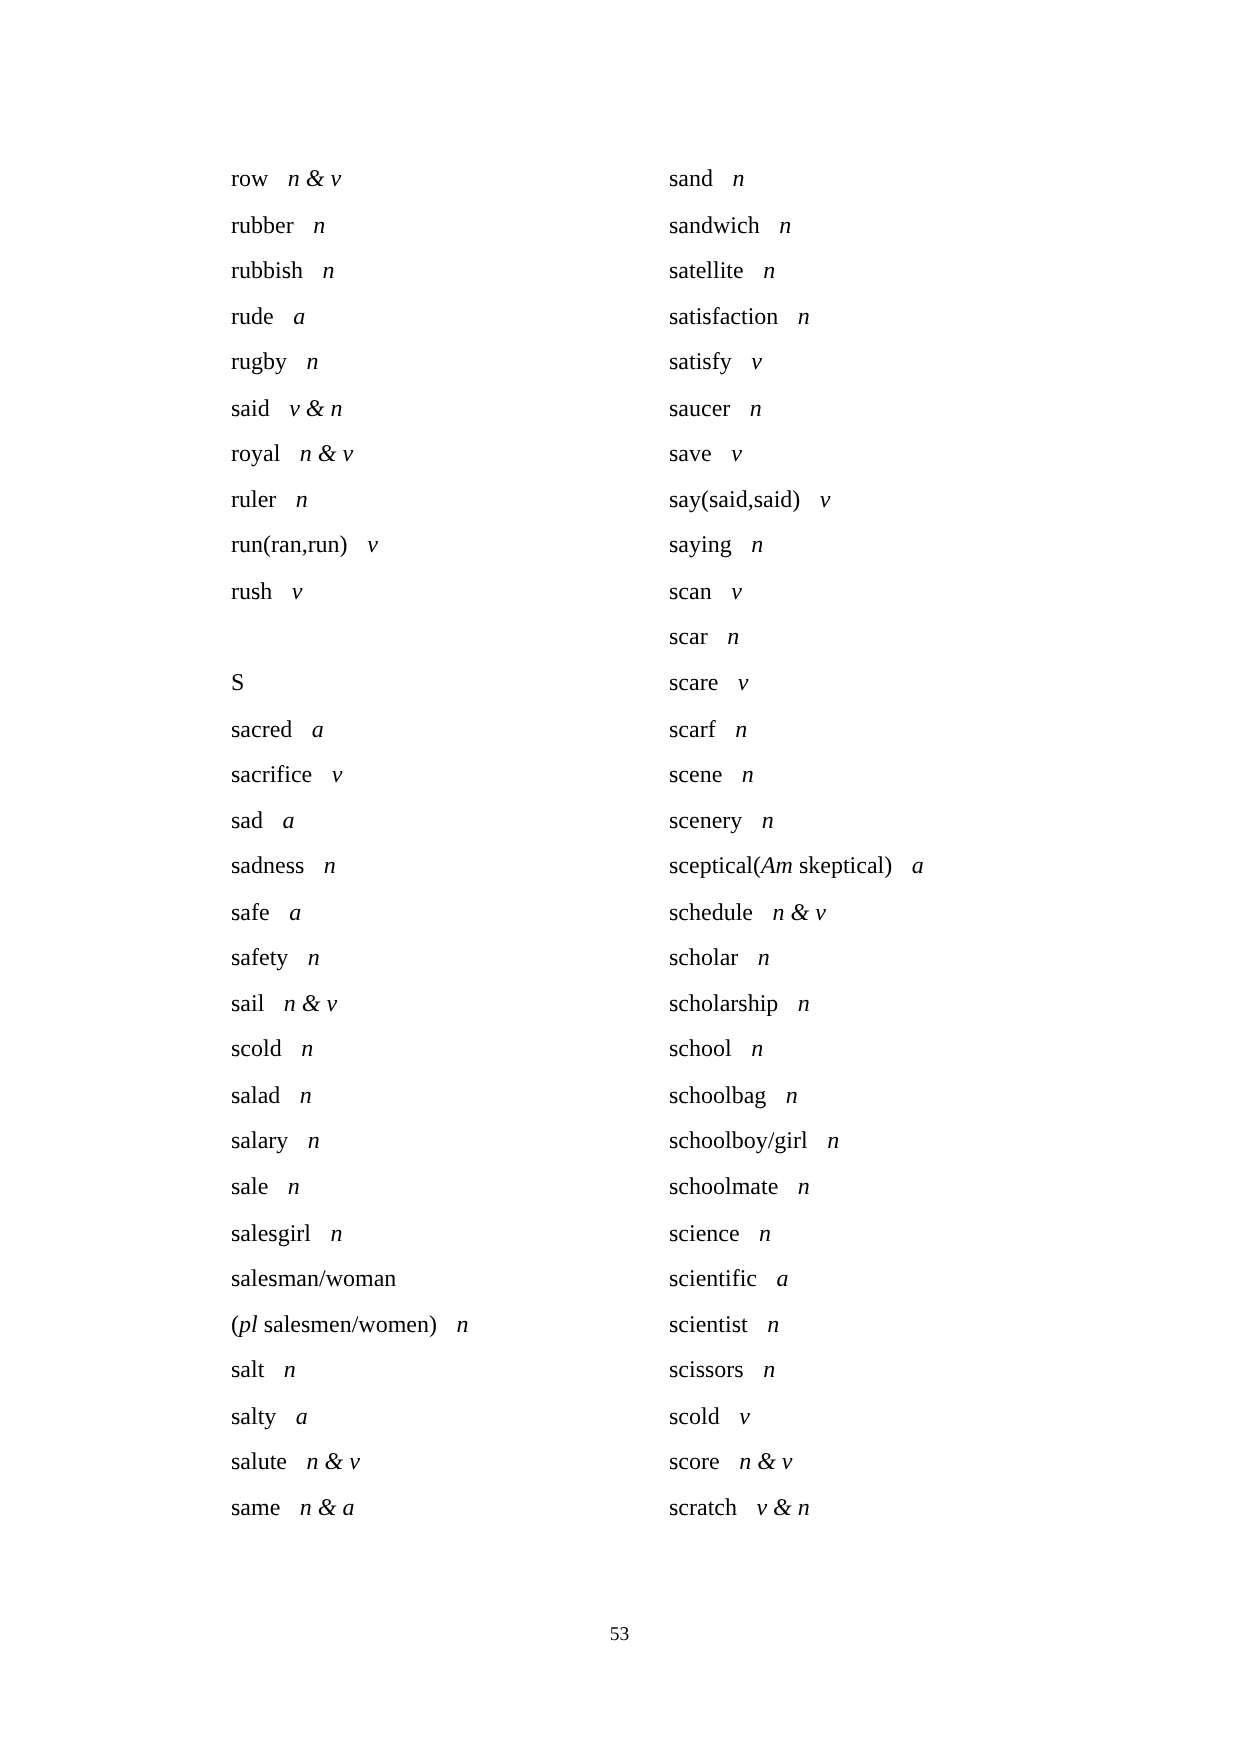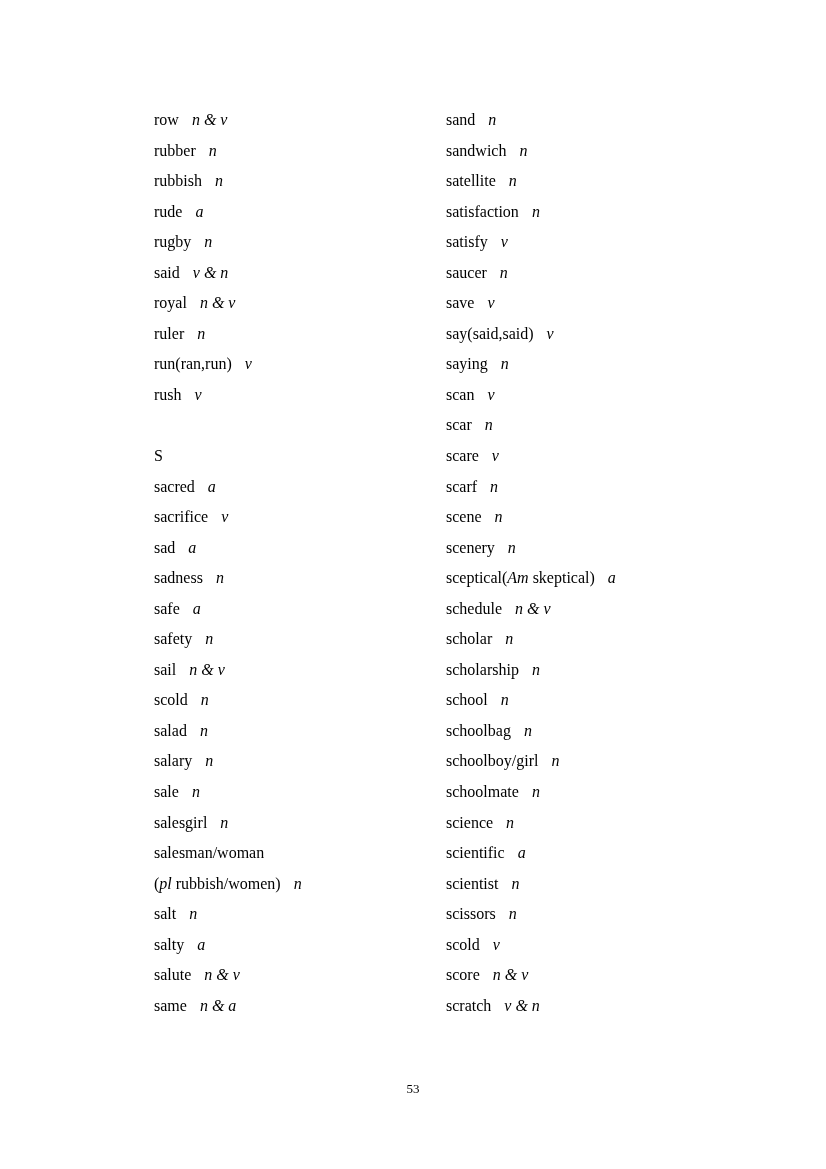--- a/index.html
+++ b/index.html
@@ -69,21 +69,21 @@
       <div class="entry"><span class="word">sadness</span><span class="pos">n</span></div>
       <div class="entry"><span class="word">safe</span><span class="pos">a</span></div>
       <div class="entry"><span class="word">safety</span><span class="pos">n</span></div>
       <div class="entry"><span class="word">sail</span><span class="pos">n &amp; v</span></div>
       <div class="entry"><span class="word">scold</span><span class="pos">n</span></div>
       <div class="entry"><span class="word">salad</span><span class="pos">n</span></div>
       <div class="entry"><span class="word">salary</span><span class="pos">n</span></div>
       <div class="entry"><span class="word">sale</span><span class="pos">n</span></div>
       <div class="entry"><span class="word">salesgirl</span><span class="pos">n</span></div>
       <div class="entry"><span class="word">salesman/woman</span><span class="pos"></span></div>
-      <div class="entry"><span class="word"><span>(</span><span class="seg-italic">pl</span><span> rubbish/women)</span></span><span class="pos">n</span></div>
+      <div class="entry"><span class="word"><span>(</span><span class="seg-italic">pl</span><span> salesmen/women)</span></span><span class="pos">n</span></div>
       <div class="entry"><span class="word">salt</span><span class="pos">n</span></div>
       <div class="entry"><span class="word">salty</span><span class="pos">a</span></div>
       <div class="entry"><span class="word">salute</span><span class="pos">n &amp; v</span></div>
       <div class="entry"><span class="word">same</span><span class="pos">n &amp; a</span></div>
     </div>
   <div class="column column-right" id="col-right">
       <div class="entry"><span class="word">sand</span><span class="pos">n</span></div>
       <div class="entry"><span class="word">sandwich</span><span class="pos">n</span></div>
       <div class="entry"><span class="word">satellite</span><span class="pos">n</span></div>
       <div class="entry"><span class="word">satisfaction</span><span class="pos">n</span></div>

